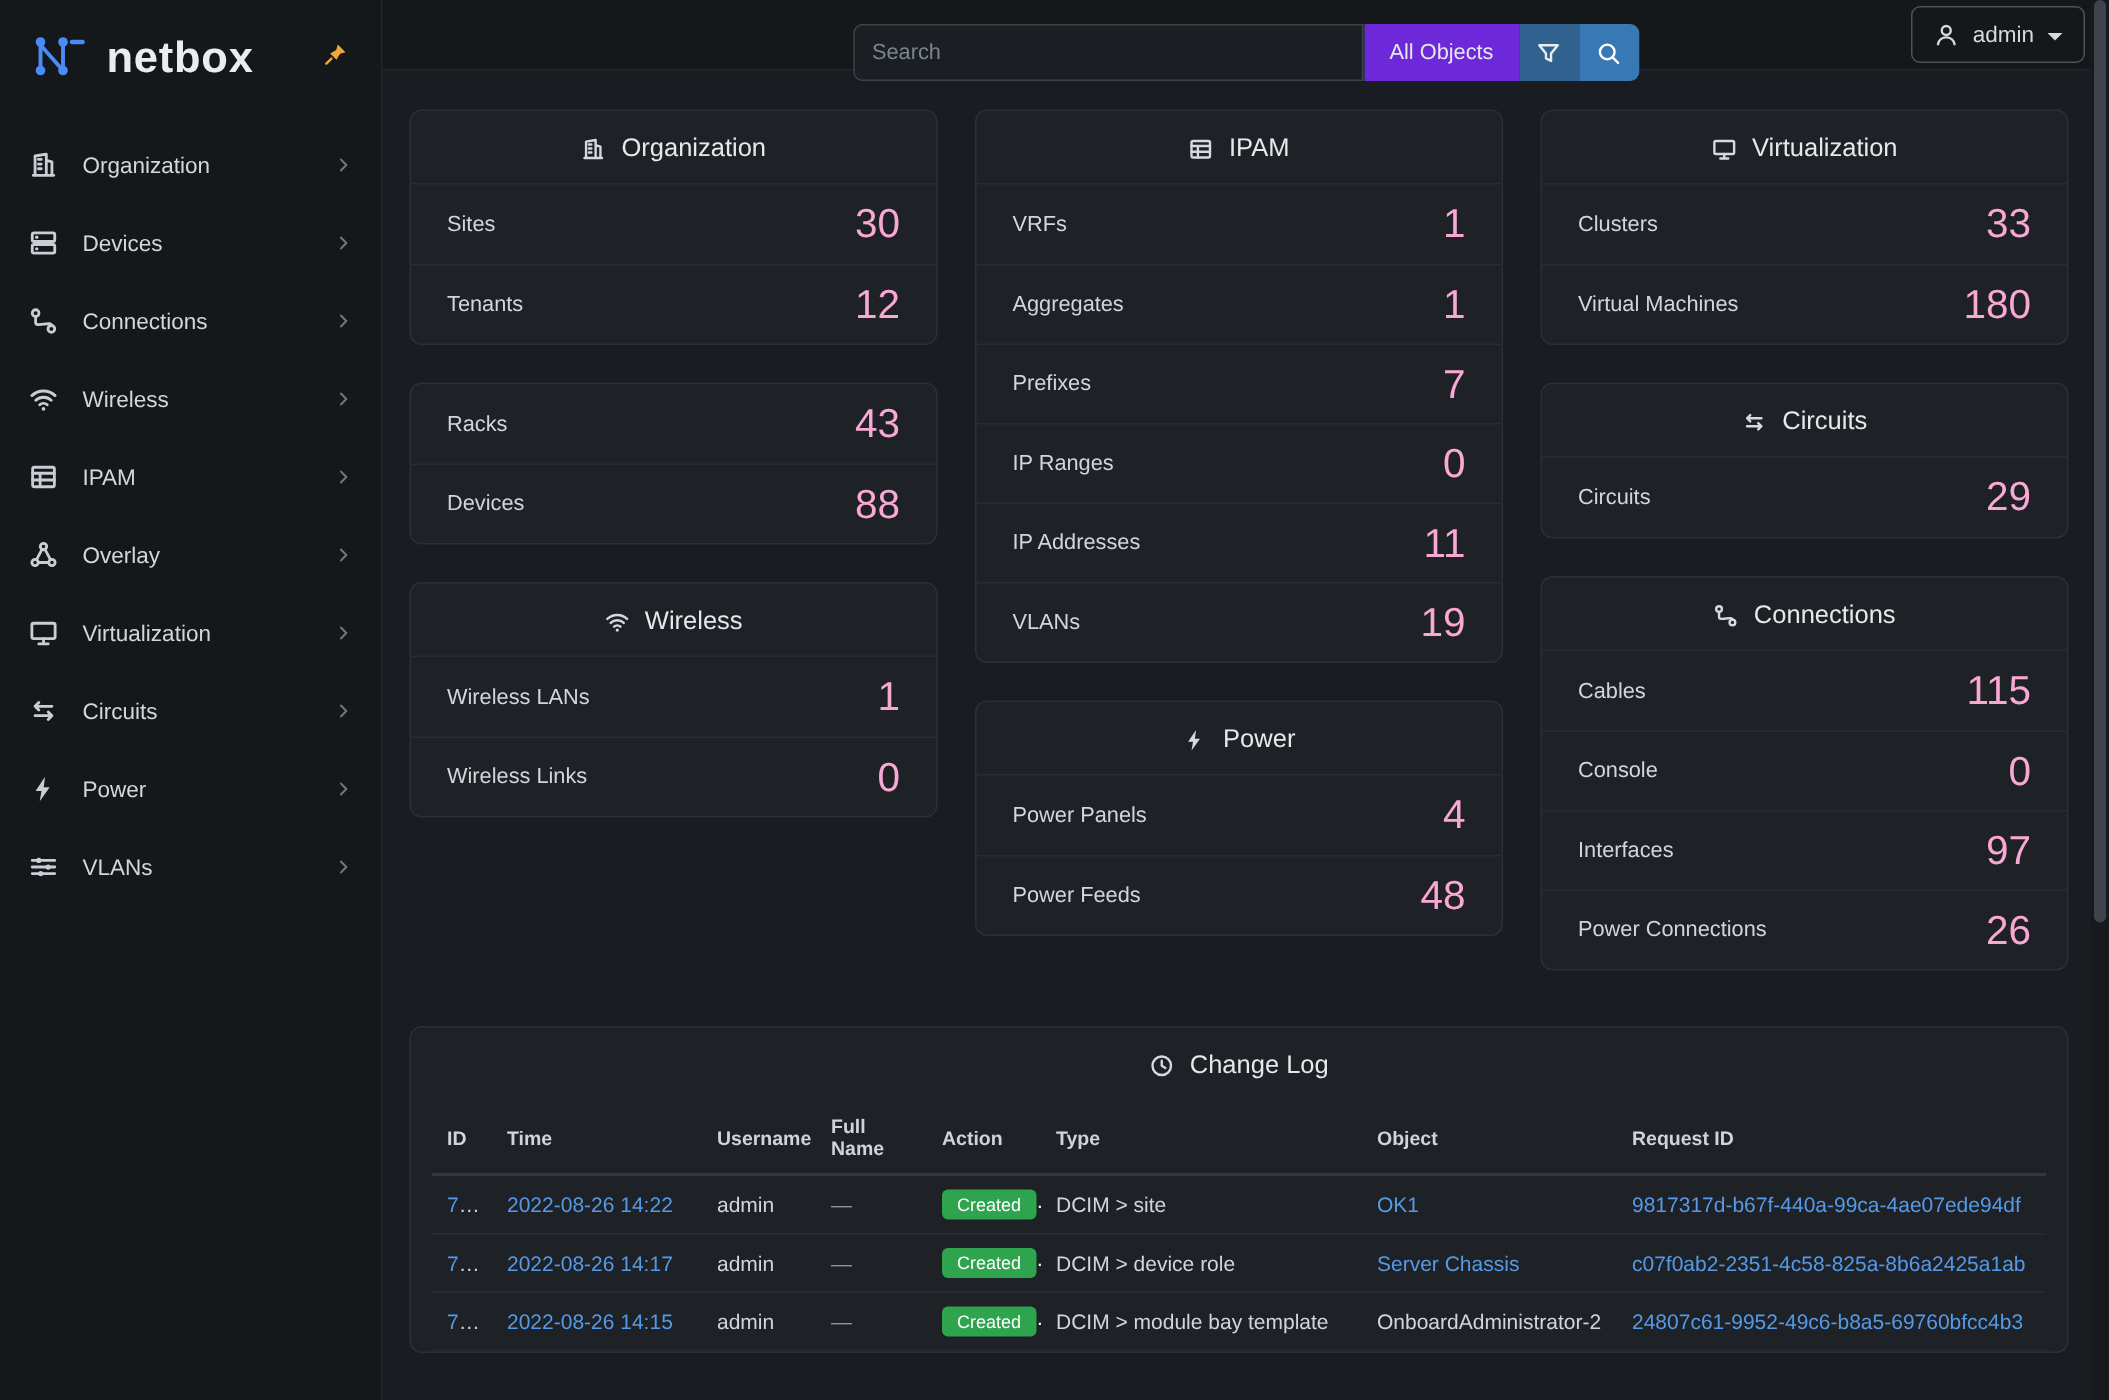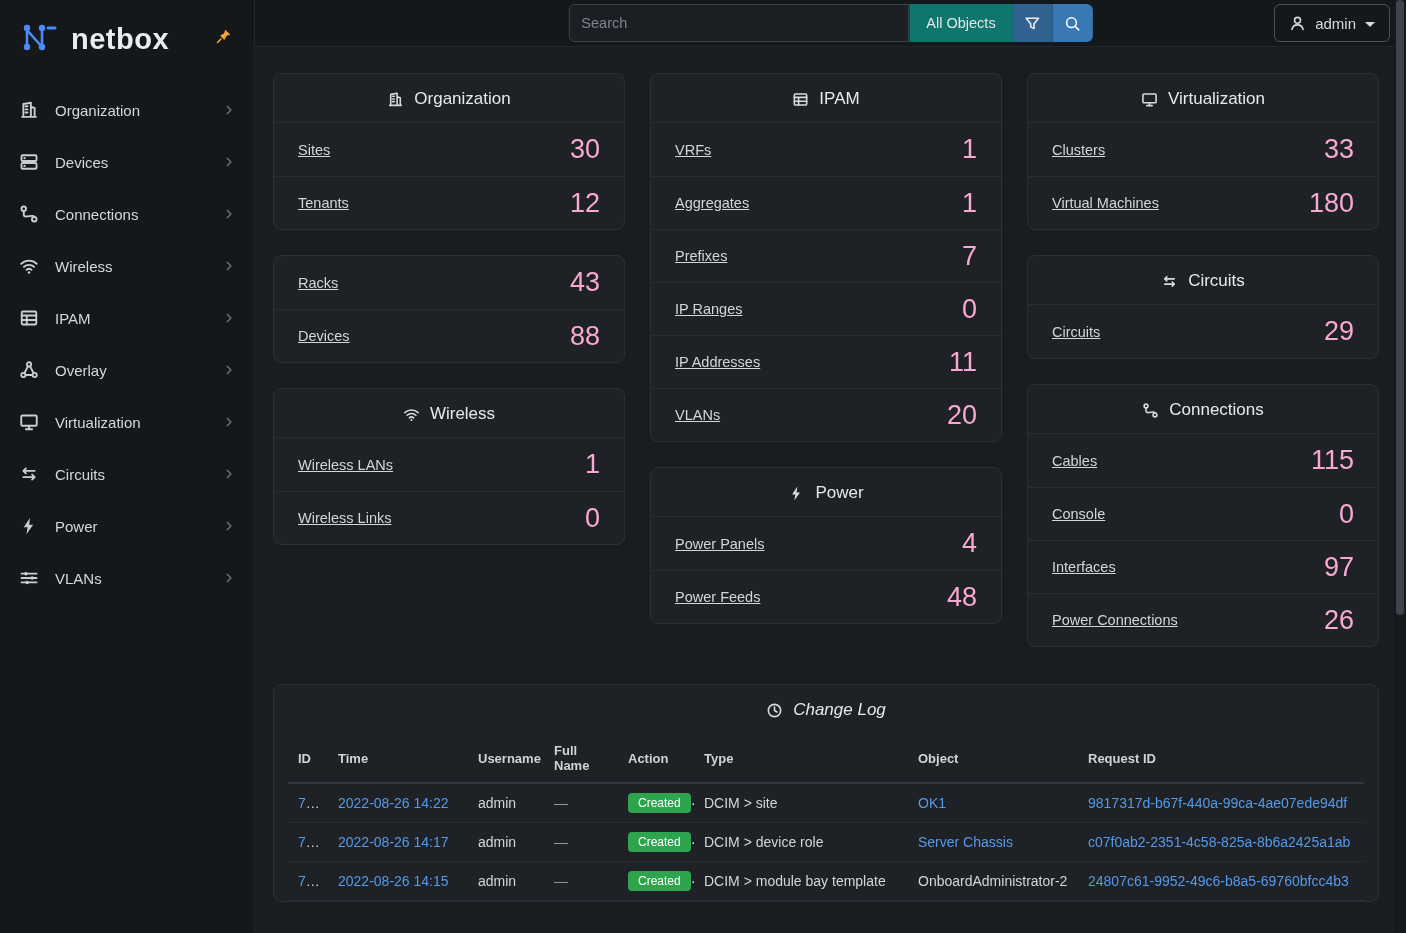--- a/index.html
+++ b/index.html
@@ -36,32 +36,32 @@
   .nav-icon svg{width:20px;height:20px;}
   .chev{margin-left:auto;color:#6e767e;display:flex;}
   .chev svg{width:14px;height:14px;}
 
   
   .main{flex:1;display:flex;flex-direction:column;min-width:0;}
   .topbar{
     height:47px;flex:none;background:#15181b;border-bottom:1px solid #22272c;position:relative;
   }
   .search-group{
-    position:absolute;left:50%;top:4px;transform:translateX(-50%);
+    position:absolute;left:50%;top:16px;transform:translateX(-50%);
     display:flex;height:56px;
   }
   .search-input{
     width:340px;height:38px;background:#1b1f24;border:1px solid #3c434a;
     border-radius:6px 0 0 6px;color:#cfd4d9;padding:0 12px;font-size:14.5px;outline:none;
     font-family:inherit;
   }
   .search-input::placeholder{color:#7d858d;}
   .btn{border:none;cursor:pointer;font-family:inherit;display:flex;align-items:center;justify-content:center;}
   .btn-objects{
-    height:38px;padding:4px 17px;background:#0f766e;color:#e4e7ea;font-size:14.5px;
+    height:38px;padding:4px 17px;background:#6d28d9;color:#e4e7ea;font-size:14.5px;
     border-left:1px solid #2c3238;
   }
   .btn-filter{width:40px;height:38px;background:var(--accent-blue-dark,#30618f);color:#e9edf2;}
   .btn-search{width:40px;height:38px;background:var(--accent-blue,#3878b4);color:#fff;border-radius:0 6px 6px 0;}
   .btn-filter svg,.btn-search svg{width:17px;height:17px;}
   .user-btn{
     position:absolute;right:16px;top:4px;height:38px;padding:0 14px;
     background:transparent;border:1px solid #4a525a;border-radius:6px;color:#d6dade;
     display:flex;align-items:center;gap:9px;font-size:15px;cursor:pointer;font-family:inherit;
   }
@@ -77,21 +77,21 @@
     display:flex;align-items:center;justify-content:center;gap:10px;
     padding:15px 16px 13px;font-size:17px;font-weight:500;color:#e6e9ec;
     border-bottom:1px solid #272d32;
   }
   .card-header svg{width:17px;height:17px;color:#d6dade;}
   .stat-row{
     display:flex;align-items:center;justify-content:space-between;
     min-height:53px;padding:6px 24px;cursor:pointer;
   }
   .stat-row + .stat-row{border-top:1px solid #272d32;}
-  .stat-label{font-size:14.5px;color:#d2d6da;text-decoration:underline;}
+  .stat-label{font-size:14.5px;color:#d2d6da;}
   .stat-value{font-size:27px;color:#f9a8d4;}
 
   
   .changelog{width:1106px;margin-top:37px;}
   .cl-table{width:calc(100% - 28px);margin:0 14px;border-collapse:collapse;table-layout:fixed;}
   .cl-table th{
     text-align:left;font-size:13px;font-weight:700;color:#cfd4d9;
     padding:10px 10px 9px;border-bottom:2px solid #31383f;
   }
   .cl-table td{
@@ -415,21 +415,21 @@
             <div class="stat-row">
               <span class="stat-label">IP Ranges</span>
               <span class="stat-value">0</span>
             </div>
             <div class="stat-row">
               <span class="stat-label">IP Addresses</span>
               <span class="stat-value">11</span>
             </div>
             <div class="stat-row">
               <span class="stat-label">VLANs</span>
-              <span class="stat-value">20</span>
+              <span class="stat-value">19</span>
             </div>
           </section>
 
           <section class="card">
             <div class="card-header">
               <span style="display:flex;">
                   <svg viewBox="0 0 16 16">
                     <path class="fill" d="M8.8 1.5 3.8 9h3.1l-.9 5.5L11.3 7H8.1z"></path>
                   </svg>
                 </span>
@@ -510,21 +510,21 @@
             <div class="stat-row">
               <span class="stat-label">Power Connections</span>
               <span class="stat-value">26</span>
             </div>
           </section>
 
         </div>
       </div>
 
       <section class="card changelog">
-        <div class="card-header" style="border-bottom:none;font-style:italic;">
+        <div class="card-header" style="border-bottom:none;">
           <span style="display:flex;">
               <svg viewBox="0 0 16 16">
                 <circle cx="8" cy="8" r="5.8"></circle>
                 <path d="M8 4.8V8l2.3 1.4"></path>
               </svg>
             </span>
           <span>Change Log</span>
         </div>
         <table class="cl-table">
           <colgroup>

